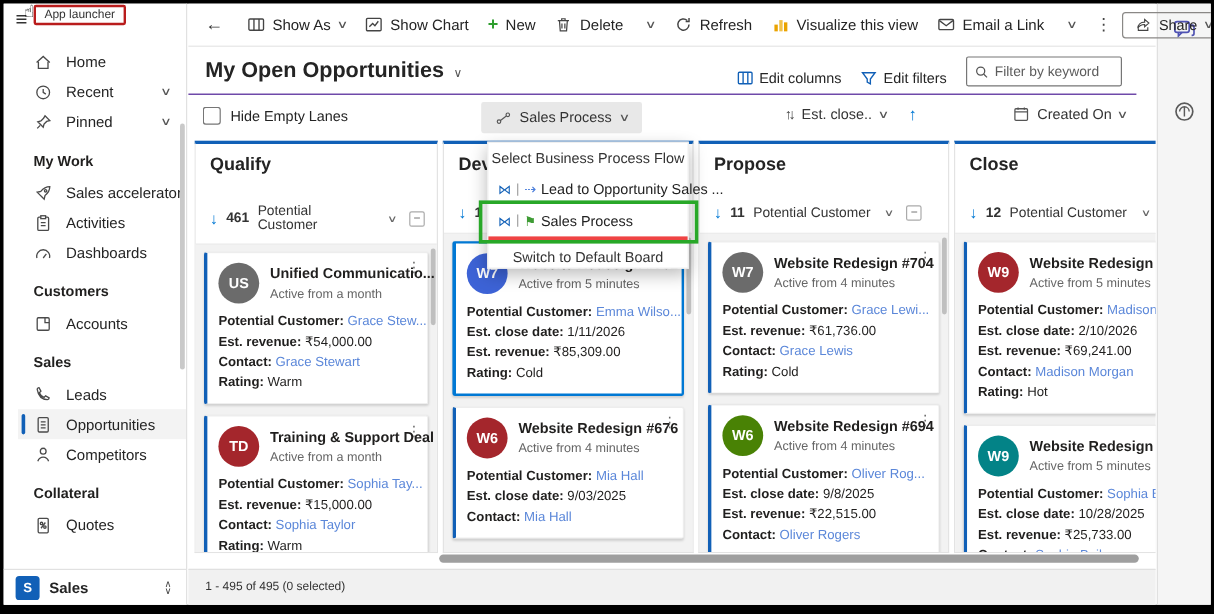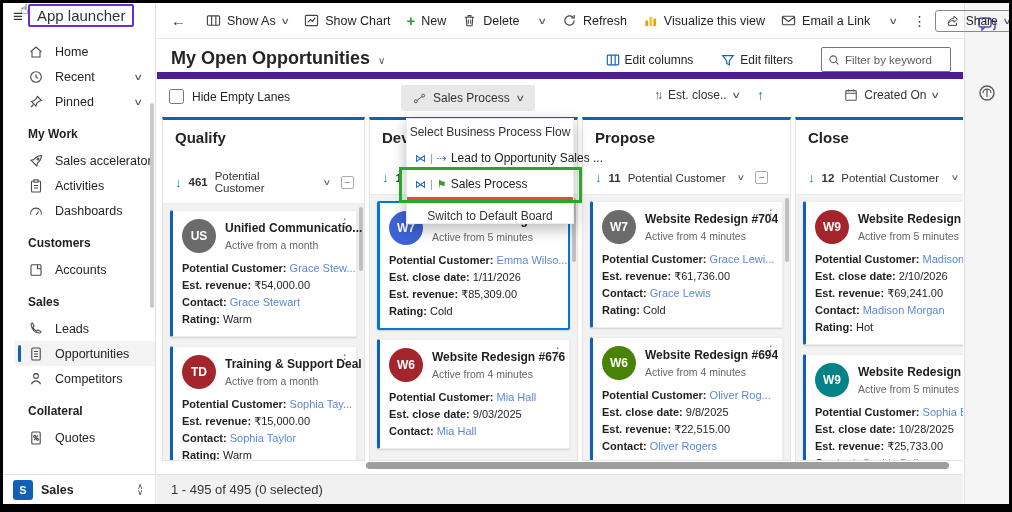--- a/index.html
+++ b/index.html
@@ -20,21 +20,21 @@
   .sb-chev { margin-left:auto; margin-right:13px; font-size:9px; color:#555; transform:scaleX(1.5); }
   .sb-sec-title { font-size:12px; font-weight:bold; color:#201f1e; margin:13px 0 7px 13px; }
   #sb-thumb { position:absolute; right:1px; top:100px; width:4px; height:205px; background:#c9c9c9; border-radius:2px; }
   #app-switcher { position:absolute; bottom:0; left:0; width:100%; height:30px; border-top:1px solid #e1e1e1; display:flex; align-items:center; padding-left:10px; gap:8px; background:#fff; cursor:pointer; }
   #app-tile { width:20px; height:20px; background:#1160b7; color:#fff; border-radius:3px; font-size:11px; font-weight:bold; display:flex; align-items:center; justify-content:center; }
   #app-name { font-size:12.5px; font-weight:600; color:#242424; }
   #app-chevs { margin-left:auto; margin-right:12px; display:flex; flex-direction:column; font-size:8px; line-height:6px; color:#444; }
 
   
   #cursor-glyph { position:absolute; left:17px; top:-2px; font-size:14px; z-index:110; }
-  #tooltip { position:absolute; left:25px; top:1px; z-index:105; background:#fefefe; border:2px solid #6d28d9; border-radius:2px; padding:1px 7px; font-size:15px; color:#333; white-space:nowrap; }
+  #tooltip { position:absolute; left:25px; top:1px; z-index:105; background:#fefefe; border:2px solid #b91c1c; border-radius:2px; padding:1px 7px; font-size:10px; color:#333; white-space:nowrap; }
 
   
   #rail { position:absolute; right:0; top:0; width:45px; height:501px; background:#f5f5f5; border-left:1px solid #e0e0e0; }
   .rail-ico { position:absolute; left:12px; width:20px; height:20px; cursor:pointer; }
   .rail-ico svg { width:20px; height:20px; }
 
   
   #main { position:absolute; left:154px; right:46px; top:0; bottom:0; background:#fff; }
 
   
@@ -43,24 +43,24 @@
   .tb-item svg { width:15px; height:15px; }
   .tb-divider { width:1px; height:16px; background:#d6d6d6; margin:0 2px; }
   .chev { font-size:9px; color:#555; transform:scaleX(1.5); }
   .tb-plus { color:#2e9e2e; font-size:15px; font-weight:bold; }
   .tb-back { font-size:15px; color:#333; }
   .tb-kebab { font-size:14px; color:#444; padding:0 8px; cursor:pointer; }
   #share-btn { margin-left:auto; margin-right:10px; display:flex; align-items:center; gap:6px; border:1px solid #8a8886; border-radius:3px; padding:3px 10px; font-size:12px; color:#242424; cursor:pointer; }
   #share-btn svg { width:14px; height:14px; }
 
   
-  #view-header { position:absolute; left:0; right:0; top:36px; height:40px; border-bottom:7px solid #4c1d95; }
+  #view-header { position:absolute; left:0; right:16px; top:36px; height:40px; border-bottom:1px solid #4c1d95; }
   #view-title { position:absolute; left:14px; top:9px; font-size:18px; font-weight:600; color:#242424; cursor:pointer; }
   #view-title .chev { font-size:10px; margin-left:8px; font-weight:400; }
-  #hdr-right { position:absolute; right:12px; top:8px; display:flex; align-items:center; gap:28px; }
+  #hdr-right { position:absolute; right:12px; top:8px; display:flex; align-items:flex-end; gap:16px; }
   .hdr-link { display:flex; align-items:center; gap:5px; font-size:12px; color:#242424; cursor:pointer; }
   .hdr-link svg { width:14px; height:14px; }
   #filter-box { display:flex; align-items:center; gap:5px; width:130px; height:25px; border:1px solid #767676; border-radius:2px; padding:0 6px; background:#fff; }
   #filter-box svg { width:12px; height:12px; flex:none; }
   #filter-input { border:none; outline:none; width:100%; font-size:11.5px; color:#242424; font-family:inherit; }
   #filter-input::placeholder { color:#5c5c5c; }
 
   
   #controls { position:absolute; left:0; right:0; top:76px; height:38px; }
   #hide-lanes { position:absolute; left:12px; top:10px; display:flex; align-items:center; gap:8px; font-size:12px; color:#242424; cursor:pointer; }
@@ -97,31 +97,31 @@
   .card-active { font-size:10.5px; color:#666; margin-top:4px; }
   .card-kebab { position:absolute; right:5px; top:5px; font-size:12px; color:#666; cursor:pointer; }
   .card-lines { margin-top:7px; }
   .card-line { font-size:11px; color:#201f1e; line-height:17px; white-space:nowrap; }
   .fl { font-weight:bold; }
   .fv.link { color:#5b87d9; cursor:pointer; }
 
   
   #process-menu { position:absolute; left:249px; top:115px; width:168px; background:#fff; box-shadow:0 5px 14px rgba(0,0,0,.28); z-index:40; border:1px solid #ececec; }
   .pm-header, .pm-footer { height:26px; line-height:26px; text-align:center; font-size:12px; color:#333; cursor:default; }
-  .pm-footer { border-top:6px solid #ef4444; cursor:pointer; }
+  .pm-footer { border-top:4px solid #ef4444; cursor:pointer; }
   .pm-item { height:26px; display:flex; align-items:center; gap:4px; padding-left:8px; font-size:12px; color:#222; cursor:pointer; white-space:nowrap; }
   .mi-bowtie { color:#1160b7; font-size:11px; }
   .mi-sep { color:#999; font-size:11px; }
   .mi-arrow { color:#4a7edb; font-size:12px; }
   .mi-flag { color:#3f9c35; font-size:11px; }
   #annotation-box { position:absolute; left:242px; top:164px; width:183px; height:36px; border:3px solid #28a828; z-index:45; pointer-events:none; }
 
   
   #hscroll-thumb { position:absolute; left:209px; top:459px; width:583px; height:7px; background:#9f9f9f; border-radius:4px; cursor:grab; }
-  #status-bar { position:absolute; left:0; right:0; bottom:0; height:30px; background:#f1f1f1; border-top:1px solid #e0e0e0; font-size:13px; color:#333; line-height:29px; padding-left:14px; }
+  #status-bar { position:absolute; left:0; right:0; bottom:0; height:30px; background:#f1f1f1; border-top:1px solid #e0e0e0; font-size:10px; color:#333; line-height:29px; padding-left:14px; }
 </style>
 </head>
 <body>
 
 <div id="frame">
   <div id="inner">
 
     <nav id="sidebar">
       <span id="hamburger">≡</span>
       <div id="sb-scroll">

